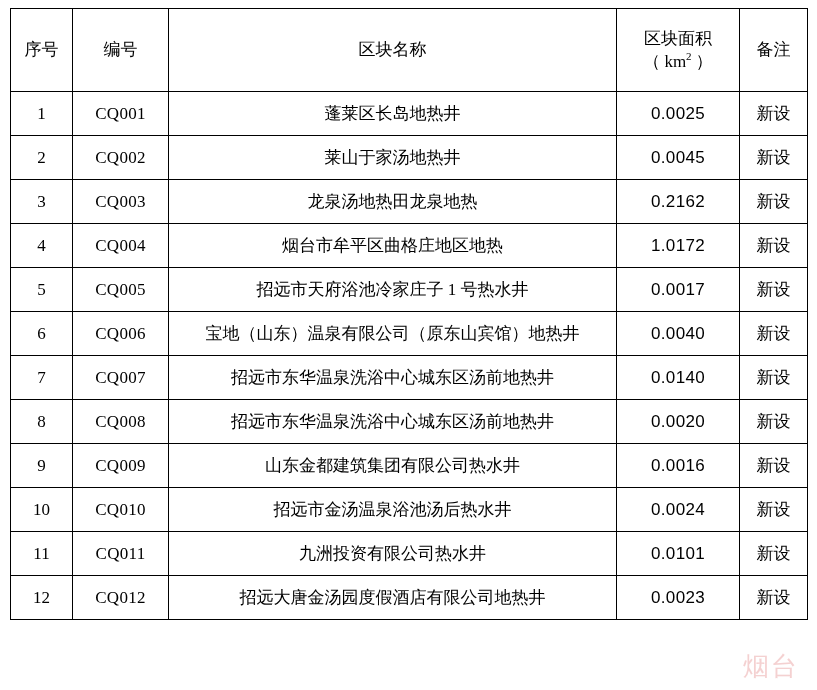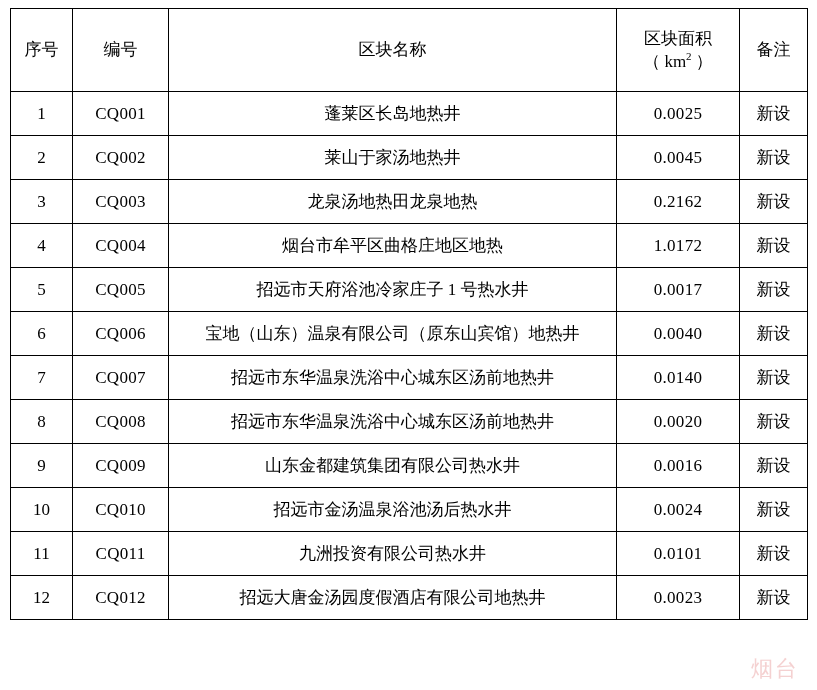--- a/index.html
+++ b/index.html
@@ -60,28 +60,28 @@
     text-align: left;
     padding-left: 18px;
     font-size: 17px;
     white-space: nowrap;
   }
   td.code {
     font-family: "Liberation Serif", "DejaVu Serif", serif;
     letter-spacing: 0.3px;
   }
   td.area {
-    font-family: Liberation Serif, serif;
+    font-family: Liberation Sans, sans-serif;
     letter-spacing: 0.3px;
   }
   .watermark {
     position: absolute;
     right: 18px;
     bottom: 6px;
-    font-size: 22px;
+    font-size: 26px;
     color: #f3c9c9;
     opacity: 0.85;
     font-family: "Liberation Sans", sans-serif;
     letter-spacing: 2px;
     pointer-events: none;
     user-select: none;
   }
 </style>
 </head>
 <body>

